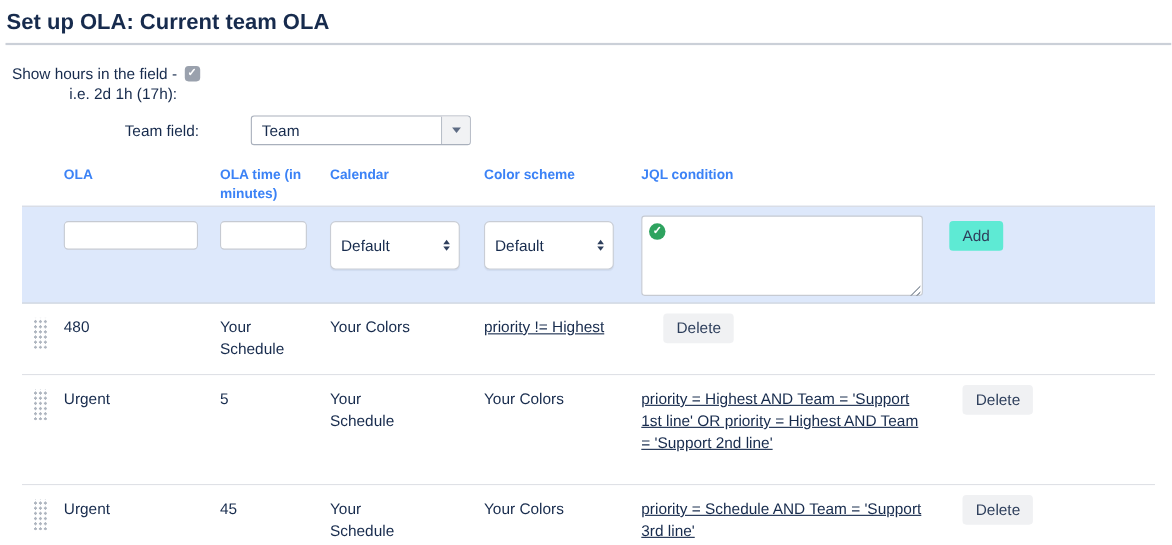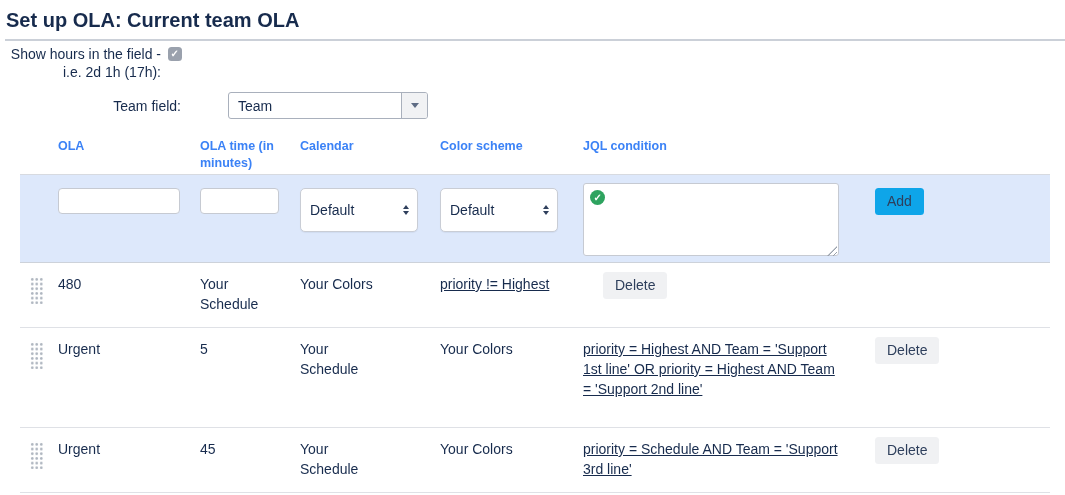--- a/index.html
+++ b/index.html
@@ -14,21 +14,21 @@
   .page { padding:8px 0 0 5px; }
 
   
   .page-title {
     font-size:20px; font-weight:700; margin:0;
     padding:1px 0 7px 1px;
     border-bottom:2px solid #CBD0D8;
   }
 
   
-  .form { margin-top:4px; }
+  .form { margin-top:17px; }
   .form-row { display:flex; }
   .row-hours .label {
     width:156px; text-align:right; line-height:18px;
   }
   .checkbox {
     width:14px; height:14px; border-radius:3.5px;
     background:#9AA1AD; margin:2px 0 0 7px;
     position:relative; display:inline-block; cursor:pointer; flex:none;
   }
   .checkbox::after {
@@ -115,21 +115,21 @@
       transparent 0 3px, #98A0AB 3px 4px);
     clip-path:polygon(100% 0, 100% 100%, 0 100%);
     cursor:nwse-resize;
   }
 
   .btn {
     border:none; border-radius:3.5px; cursor:pointer;
     font:14px "Liberation Sans",sans-serif; color:#2E3F5C;
     padding:5px 12px; line-height:17px;
   }
-  .btn-add    { background:#0ea5e9; margin-left:20px; }
+  .btn-add    { background:#5eead4; margin-left:8px; }
   .btn-delete { background:#F0F1F3; margin-left:20px; margin-top:-2px; }
 
   
   .trow {
     border-bottom:1px solid #DFE1E6;
     padding:11px 0 13px; line-height:20px;
   }
   .trow.r-short { min-height:60px; }
   .trow.r-tall  { min-height:100px; }
   .drag-handle {

